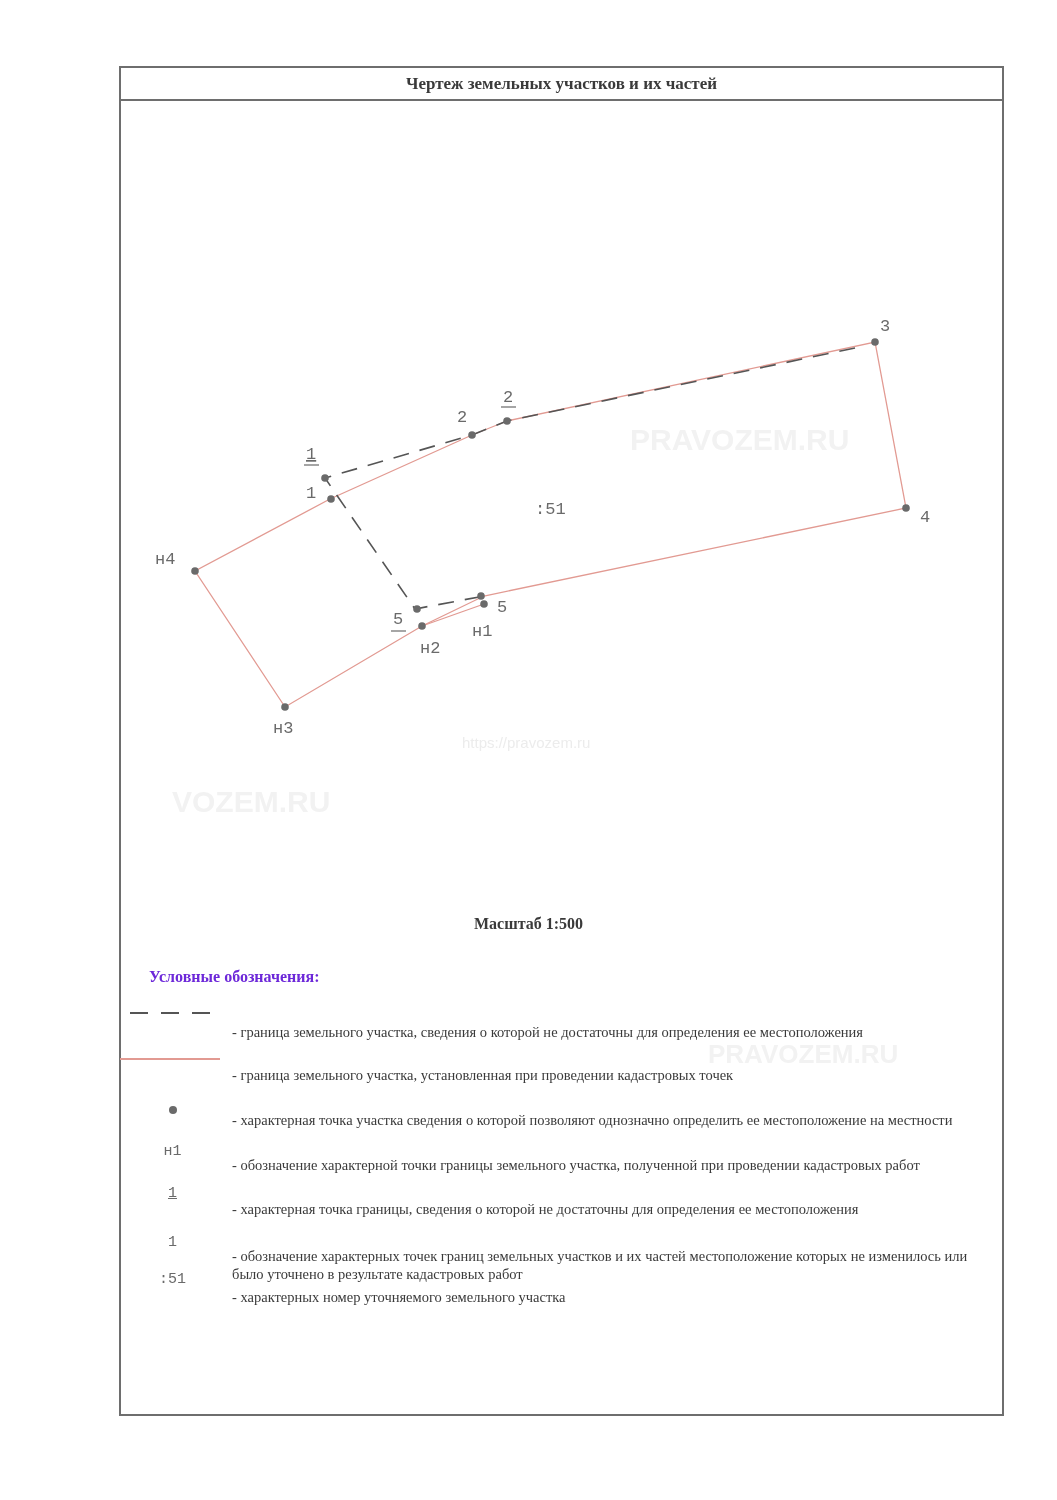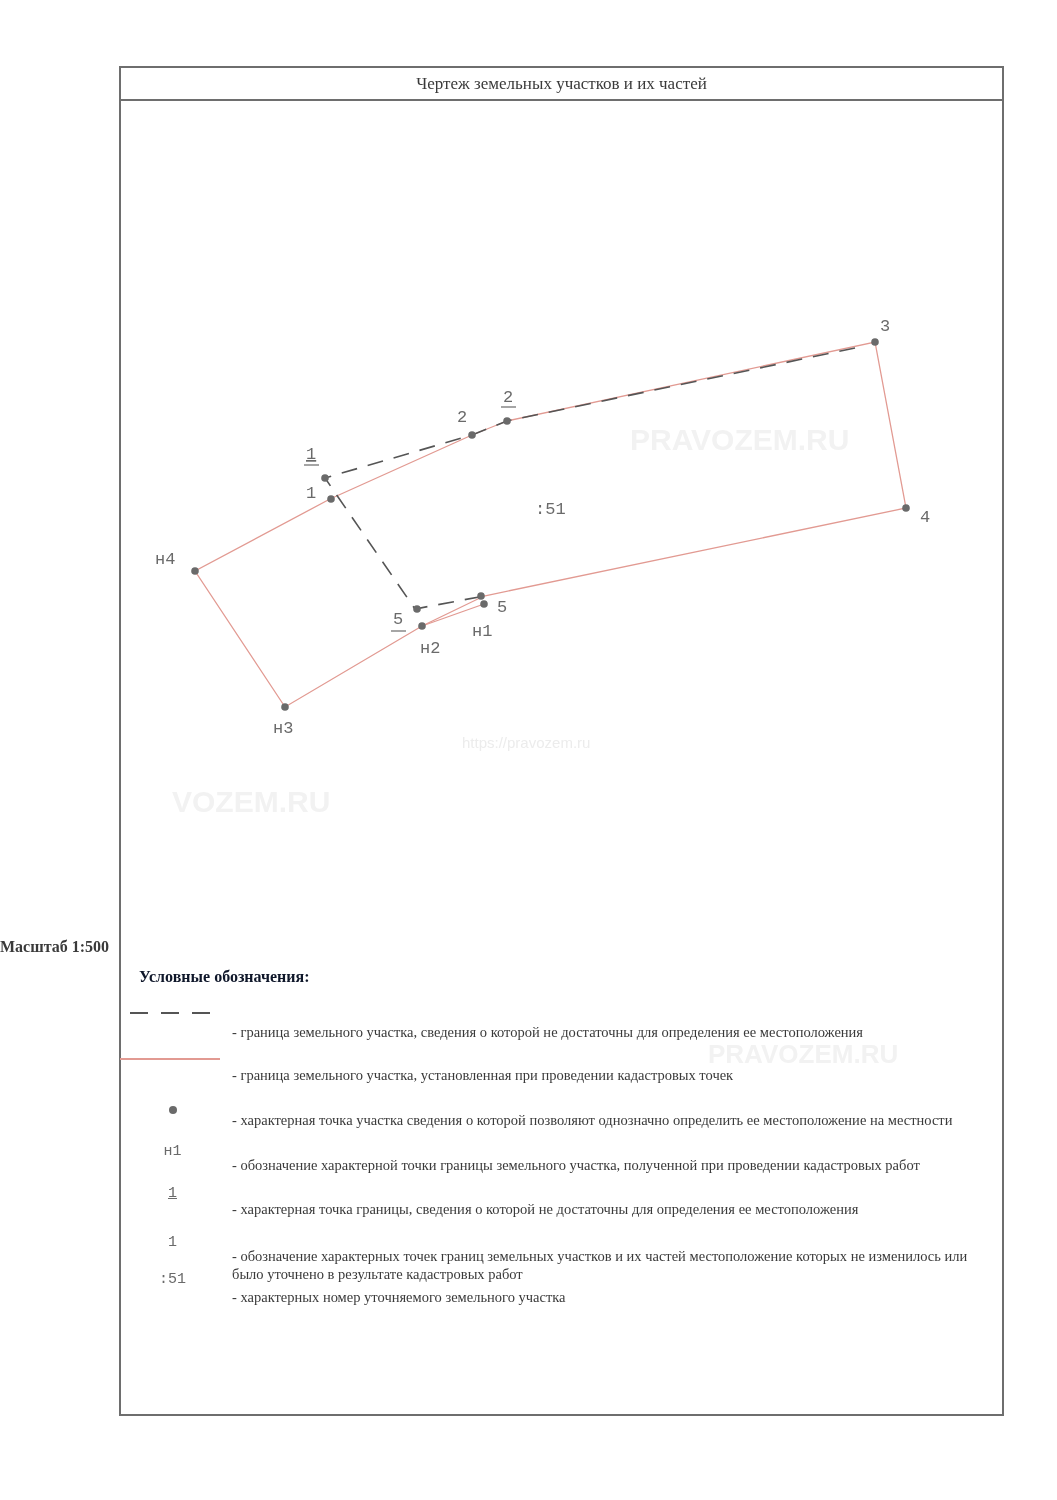--- a/index.html
+++ b/index.html
@@ -5,33 +5,33 @@
     html, body { margin: 0; padding: 0; background: #ffffff; }
     body { width: 1057px; height: 1500px; position: relative; overflow: hidden; }
     .frame {
       position: absolute; left: 119px; top: 66px; width: 885px; height: 1350px;
       border: 2px solid #6e6e6e; box-sizing: border-box;
     }
     .title-bar {
       position: absolute; left: 0; top: 0; right: 0; height: 31px;
       border-bottom: 2px solid #6e6e6e;
       display: flex; align-items: center; justify-content: center;
-      font-family: "Liberation Serif", serif; font-weight: normal; font-size: 17px; color: #3a3a3a;
+      font-family: "Liberation Serif", serif; font-weight: bold; font-size: 17px; color: #3a3a3a;
     }
     svg.drawing { position: absolute; left: 0; top: 0; width: 1057px; height: 1500px; }
     .pt-label { font-family: "Liberation Mono", "DejaVu Sans Mono", monospace; font-size: 17px; fill: #6a6a6a; }
     .watermark { font-family: "Liberation Sans", sans-serif; font-weight: bold; fill: #f2f2f2; }
     .watermark-url { font-family: "Liberation Sans", sans-serif; fill: #ececec; font-size: 15px; }
     .scale {
-      position: absolute; left: 0; width: 1057px; top: 938px; text-align: left;
+      position: absolute; left: 0; width: 1057px; top: 915px; text-align: center;
       font-family: "Liberation Serif", serif; font-weight: bold; font-size: 16px; color: #3a3a3a;
     }
     .legend-title {
-      position: absolute; left: 139px; top: 968px;
-      font-family: "Liberation Serif", serif; font-weight: bold; font-size: 16px; color: #0f172a;
+      position: absolute; left: 149px; top: 968px;
+      font-family: "Liberation Serif", serif; font-weight: bold; font-size: 16px; color: #6d28d9;
     }
     .legend-row { position: absolute; left: 120px; width: 880px; }
     .legend-sym {
       position: absolute; left: 0; width: 105px; text-align: center;
       font-family: "Liberation Mono", "DejaVu Sans Mono", monospace; font-size: 15px; color: #6a6a6a;
     }
     .legend-text {
       position: absolute; left: 112px; width: 760px;
       font-family: "Liberation Serif", serif; font-size: 14.5px; line-height: 18px; color: #3a3a3a; margin-top: 20px;
     }

